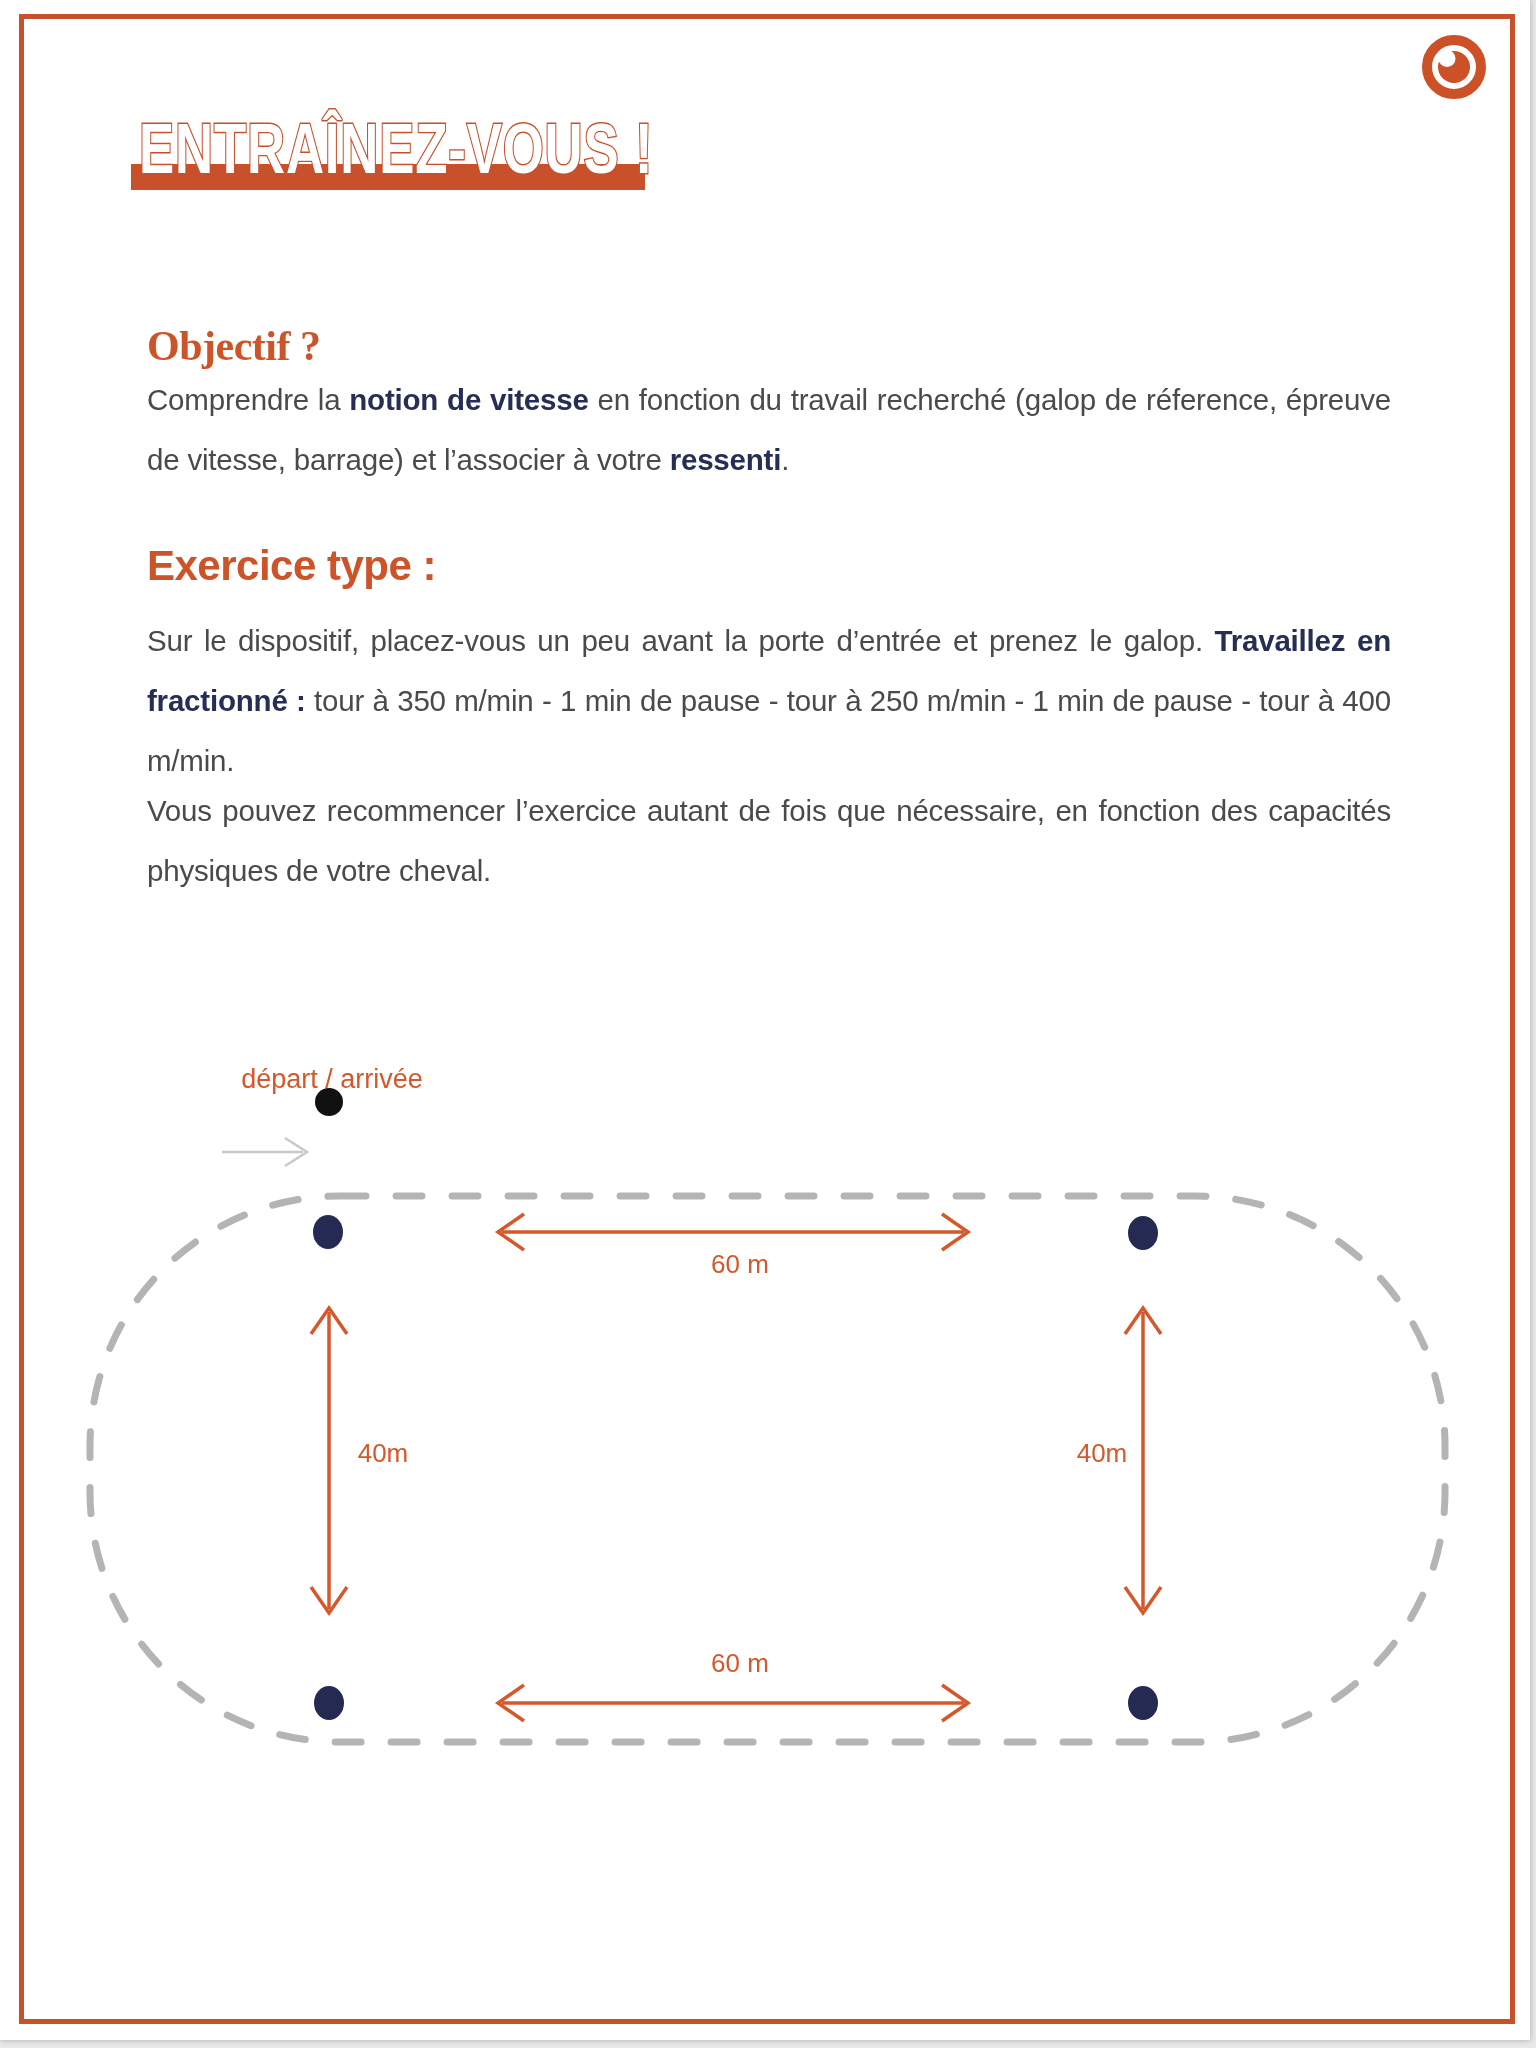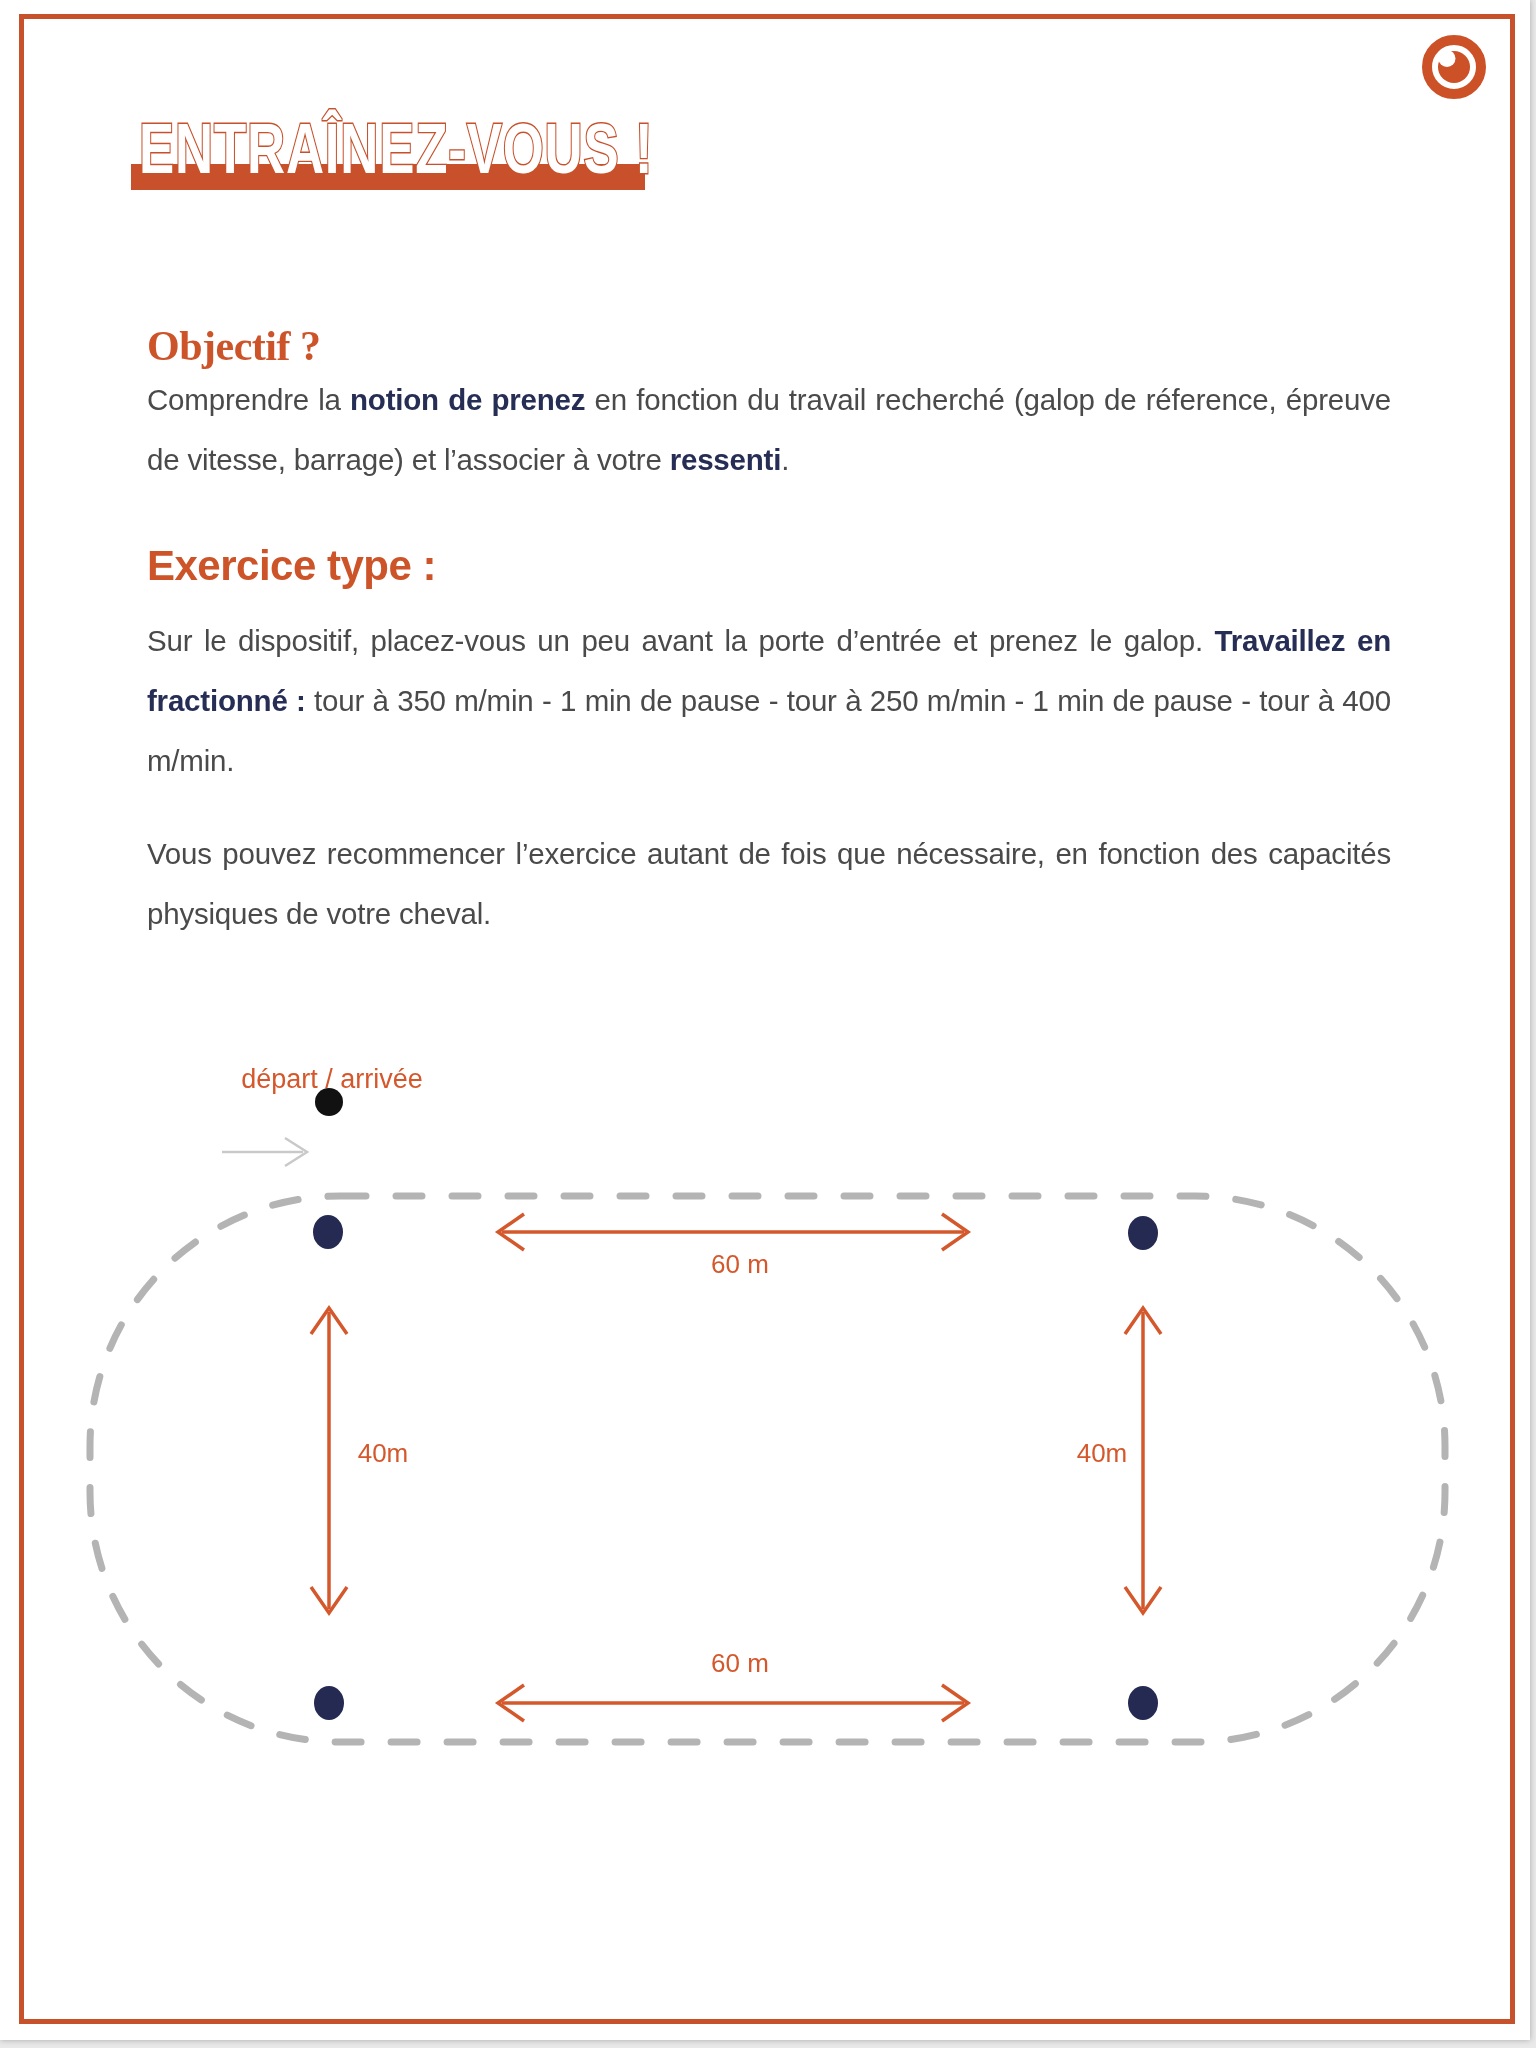--- a/index.html
+++ b/index.html
@@ -40,21 +40,21 @@
   }
   .h-objectif{top:322px;font-family:Liberation Serif, serif;}
   .h-exercice{top:542px;}
   .para{
     position:absolute;left:147px;width:1244px;margin:0;
     font-size:29.5px;line-height:60px;color:#4a4a4a;
     text-align:justify;letter-spacing:-0.2px;
   }
   .p1{top:370px;}
   .p2{top:611px;}
-  .p3{top:824px;}
+  .p3{top:781px;}
   .navy{color:#272e55;font-weight:700;}
   
   .diagram{position:absolute;left:0;top:1040px;width:1536px;height:790px;}
   .diag-label{
     font-family:"Liberation Sans", sans-serif;
     fill:#d4582c;
   }
 </style>
 </head>
 <body>
@@ -66,21 +66,21 @@
     <circle cx="35" cy="35" r="16" fill="#cc5127"></circle>
     <circle cx="28" cy="26.5" r="8.5" fill="#ffffff"></circle>
   </svg>
 
   <div class="title-wrap">
     <div class="title-strip"></div>
     <h1 class="title-text">ENTRAÎNEZ-VOUS !</h1>
   </div>
 
   <h2 class="heading h-objectif">Objectif ?</h2>
-  <p class="para p1"><span>Comprendre la </span><span class="navy">notion de prenez</span><span> en fonction du travail recherché (galop de réference, épreuve de vitesse, barrage) et l’associer à votre </span><span class="navy">ressenti</span><span>.</span></p>
+  <p class="para p1"><span>Comprendre la </span><span class="navy">notion de vitesse</span><span> en fonction du travail recherché (galop de réference, épreuve de vitesse, barrage) et l’associer à votre </span><span class="navy">ressenti</span><span>.</span></p>
 
   <h2 class="heading h-exercice">Exercice type :</h2>
   <p class="para p2"><span>Sur le dispositif, placez-vous un peu avant la porte d’entrée et prenez le galop. </span><span class="navy">Travaillez en fractionné :</span><span> tour à 350 m/min - 1 min de pause - tour à 250 m/min - 1 min de pause - tour à 400 m/min.</span></p>
   <p class="para p3">Vous pouvez recommencer l’exercice autant de fois que nécessaire, en fonction des capacités physiques de votre cheval.</p>
 
   <svg class="diagram" viewBox="0 0 1536 790">
 
     <text class="diag-label" x="332" y="48" font-size="27" text-anchor="middle">départ / arrivée</text>
 
     <circle cx="329" cy="62" r="14" fill="#111111"></circle>

